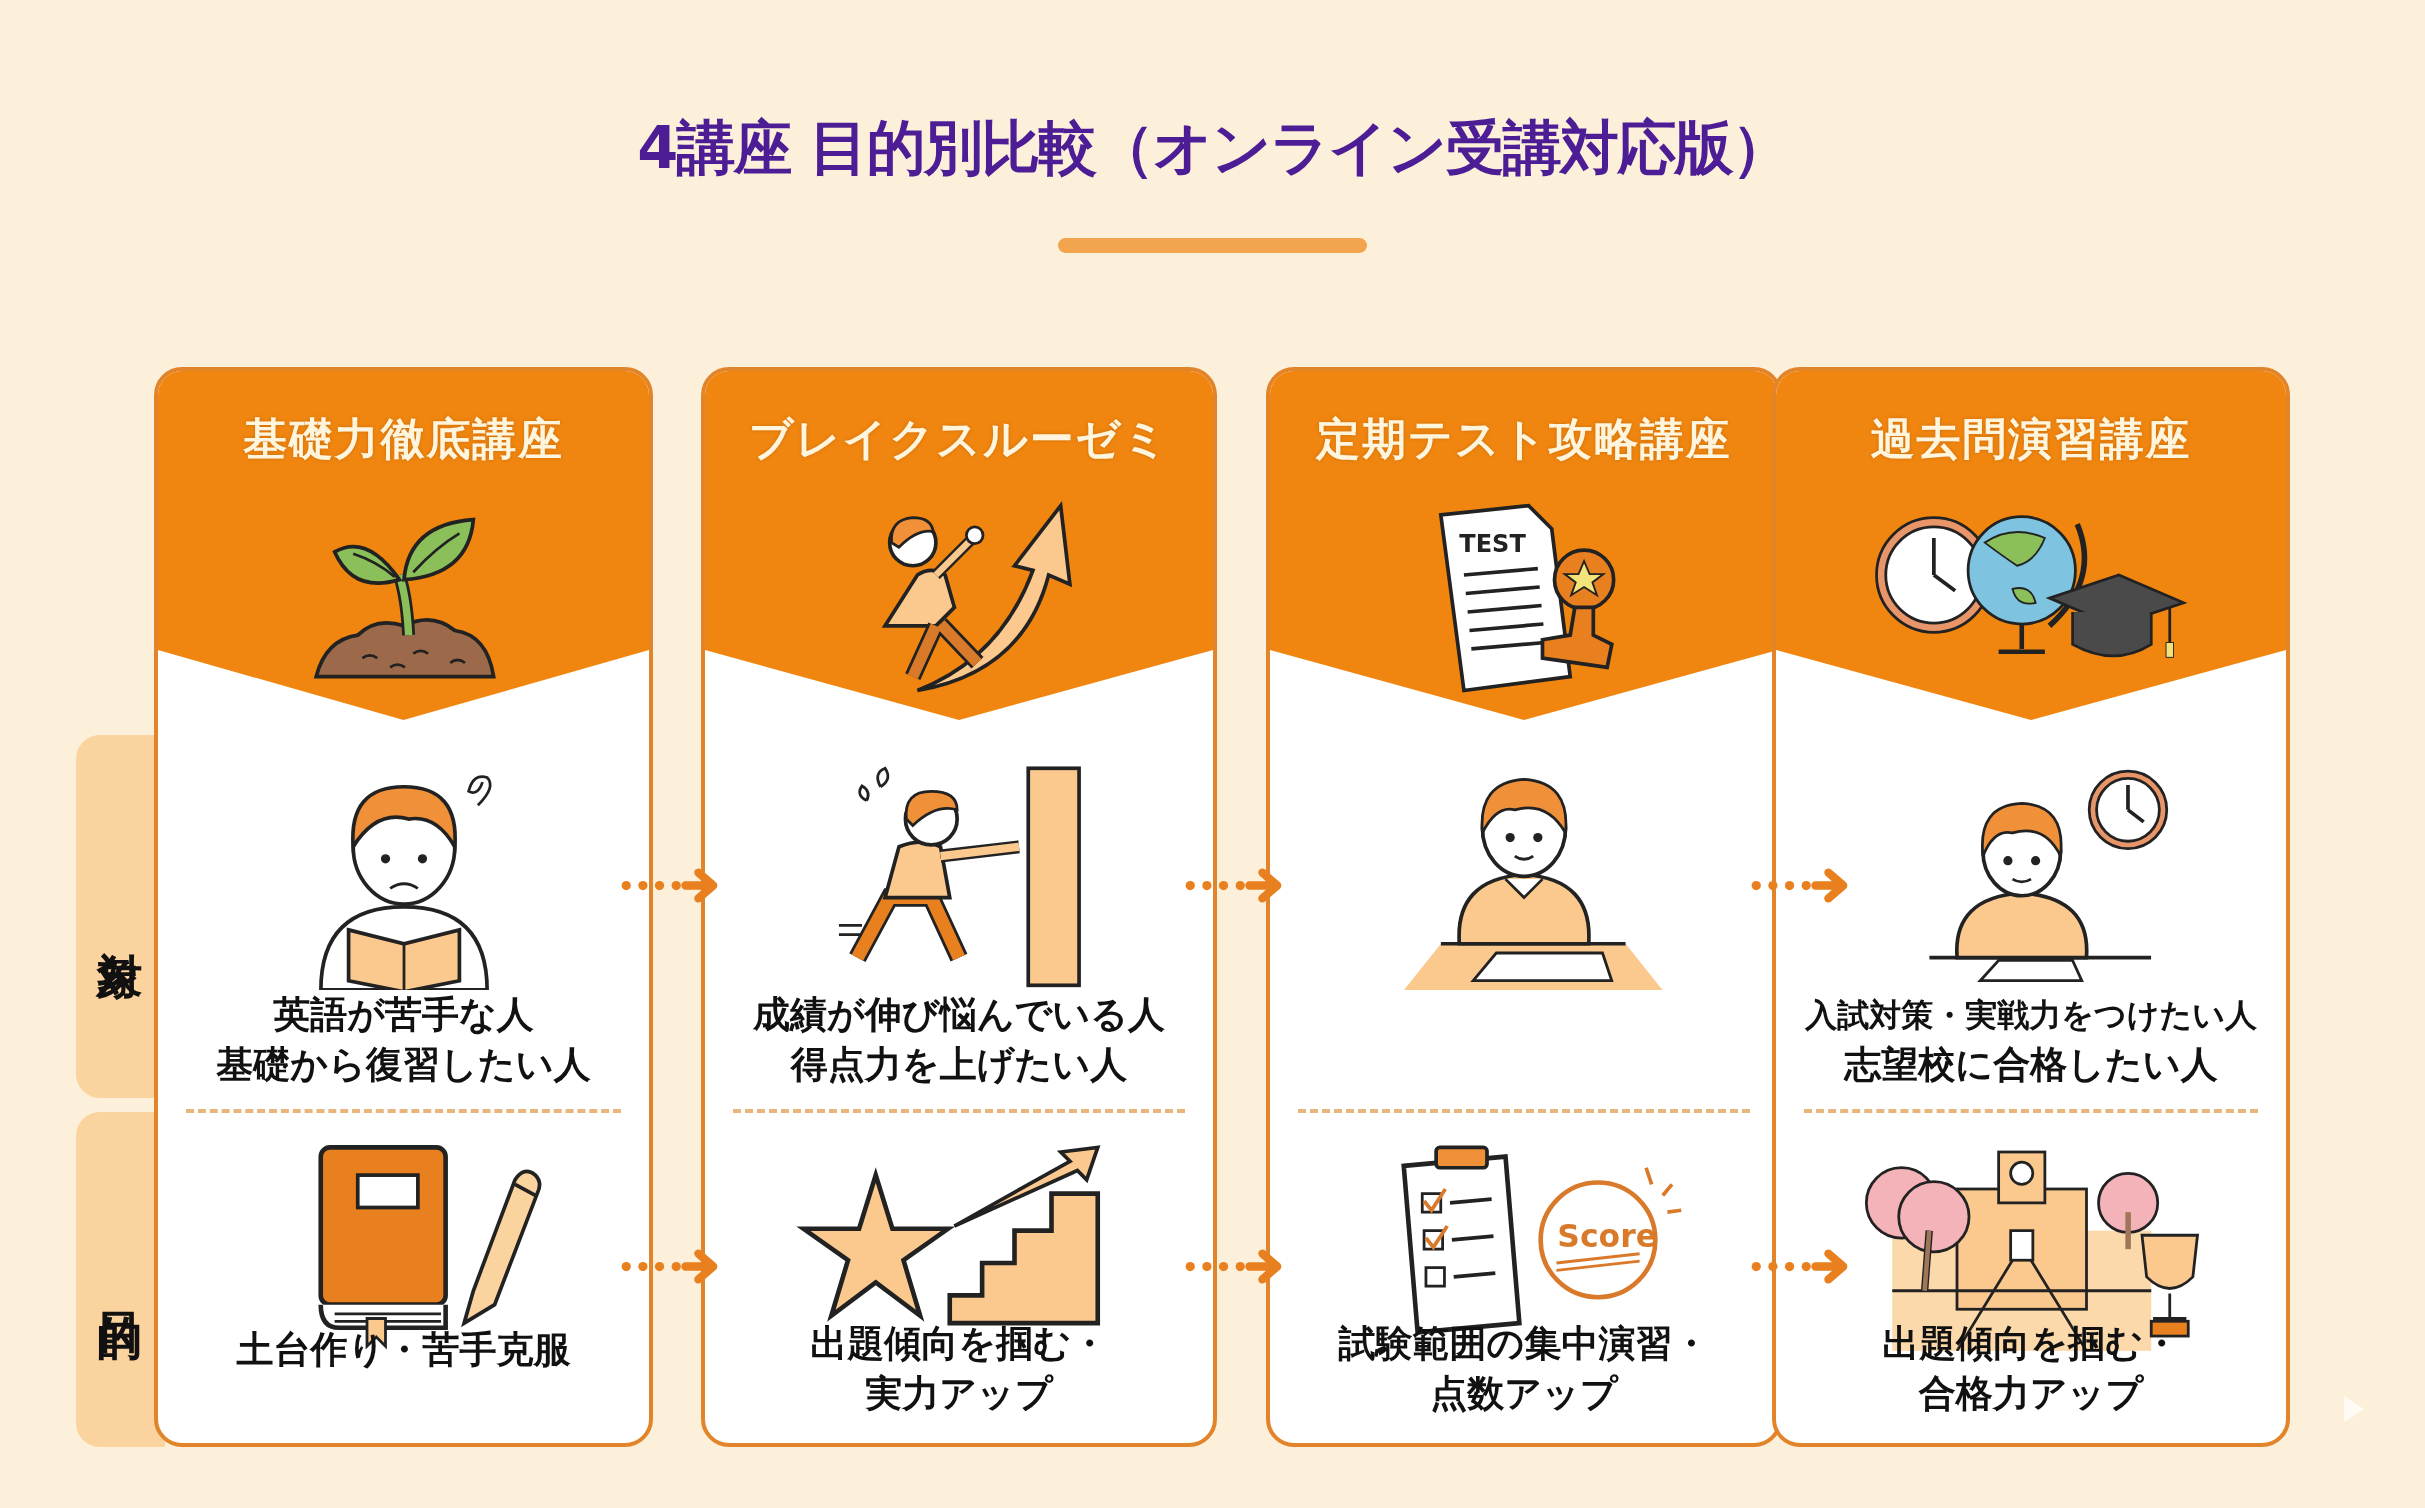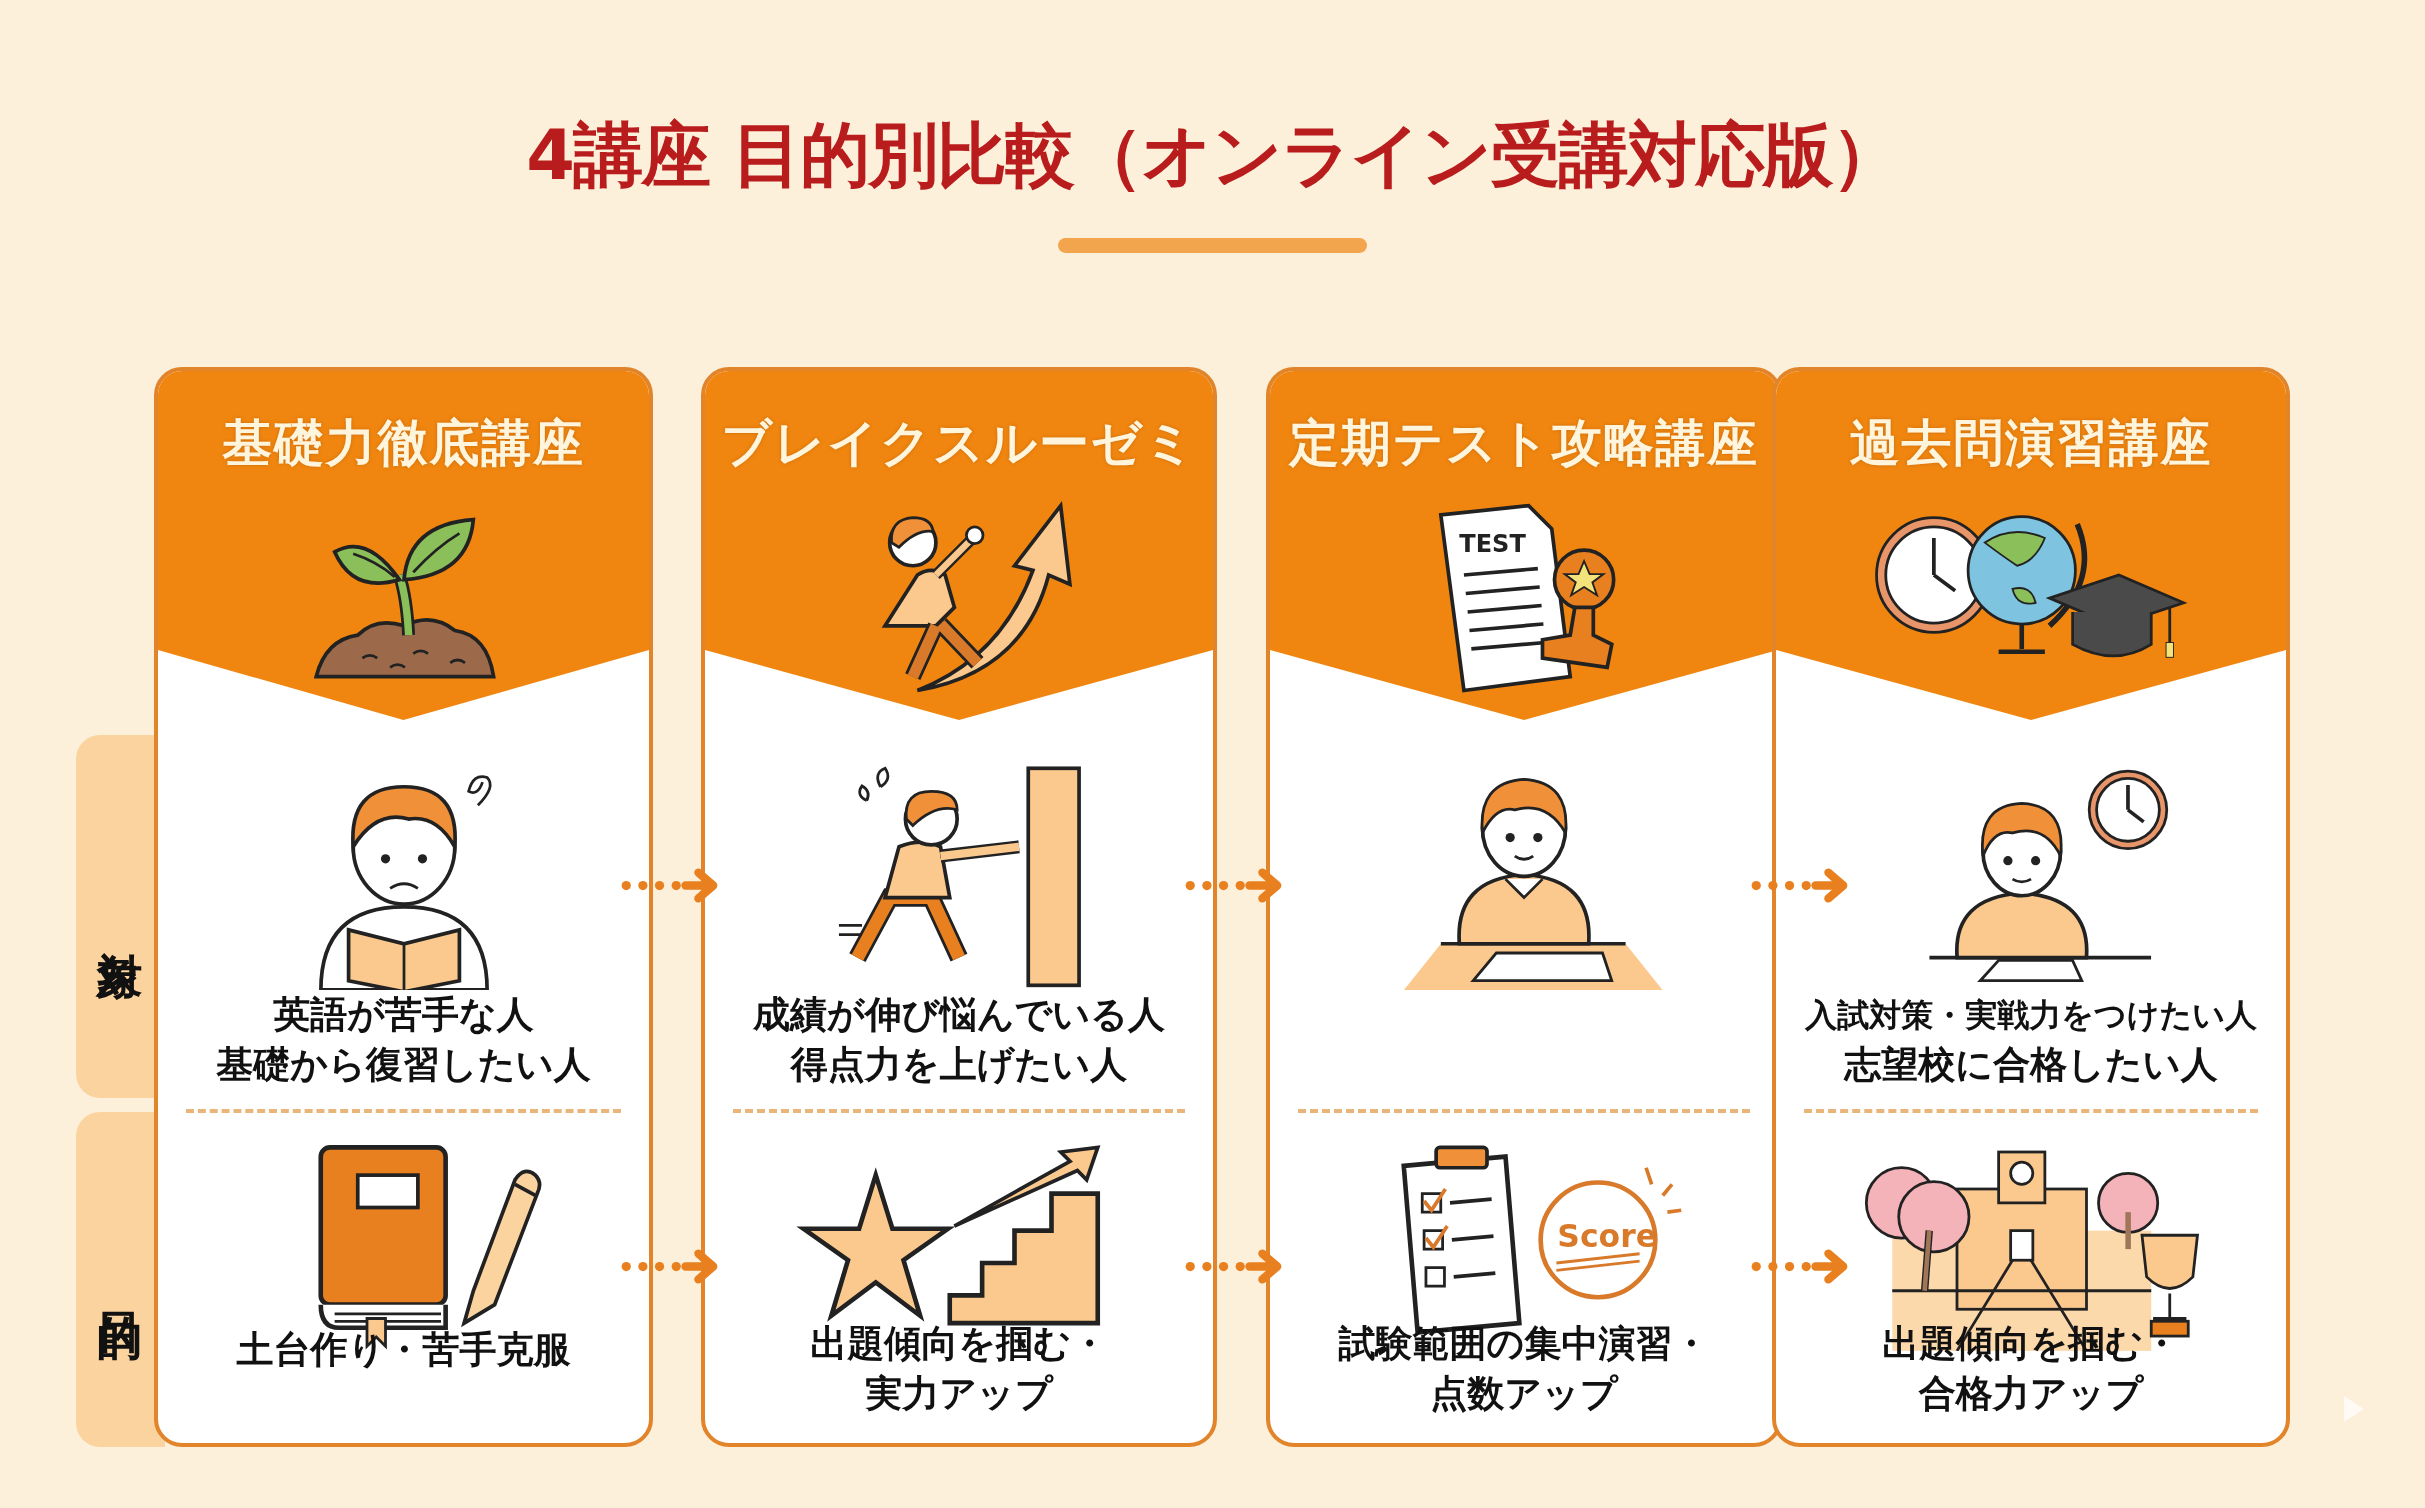--- a/index.html
+++ b/index.html
@@ -3,21 +3,21 @@
 <meta charset="utf-8">
 <style>
   html, body { margin: 0; padding: 0; }
   body {
     width: 2426px; height: 1509px; position: relative; overflow: hidden;
     background: #fdf0da;
     font-family: "DejaVu Sans", "Liberation Sans", sans-serif;
   }
   .title {
     position: absolute; left: 0; right: 0; top: 109px;
-    text-align: center; font-size: 70px; font-weight: bold; color: #b91c1c;
+    text-align: center; font-size: 59px; font-weight: bold; color: #4c1d95;
     letter-spacing: -1.8px;
   }
   .title-underline {
     position: absolute; left: 1058px; top: 238px; width: 309px; height: 15px;
     border-radius: 7.4px; background: #f2a54d;
   }
   .row-tab {
     position: absolute; left: 76px; width: 89px;
     background: #fbd39f; border-radius: 24px 0 0 24px;
     display: flex; align-items: center; justify-content: center;
@@ -31,21 +31,21 @@
     background: #ffffff; border: 4.6px solid #e2842a; border-radius: 28px;
     box-sizing: border-box; overflow: hidden;
   }
   .card-head {
     position: absolute; left: 0; top: 0; right: 0; height: 349px;
     background: #f0860f;
     clip-path: polygon(0 0, 100% 0, 100% 279px, 50% 349px, 0 279px);
   }
   .card-title {
     position: absolute; left: 0; right: 0; top: 39px; text-align: center;
-    font-size: 50px; font-weight: bold; color: #fff4dc; letter-spacing: 1.8px;
+    font-size: 44px; font-weight: bold; color: #fff4dc; letter-spacing: 1.8px;
     text-shadow: 0 0 3.7px rgba(150,70,0,0.4);
   }
   .head-illus {
     position: absolute; left: 50%; top: 116px; transform: translateX(-50%);
     width: 305px; height: 213px;
   }
   .illus {
     position: absolute; left: 50%; transform: translateX(-50%);
   }
   .target-illus { top: 388px; width: 314px; height: 231px; }

